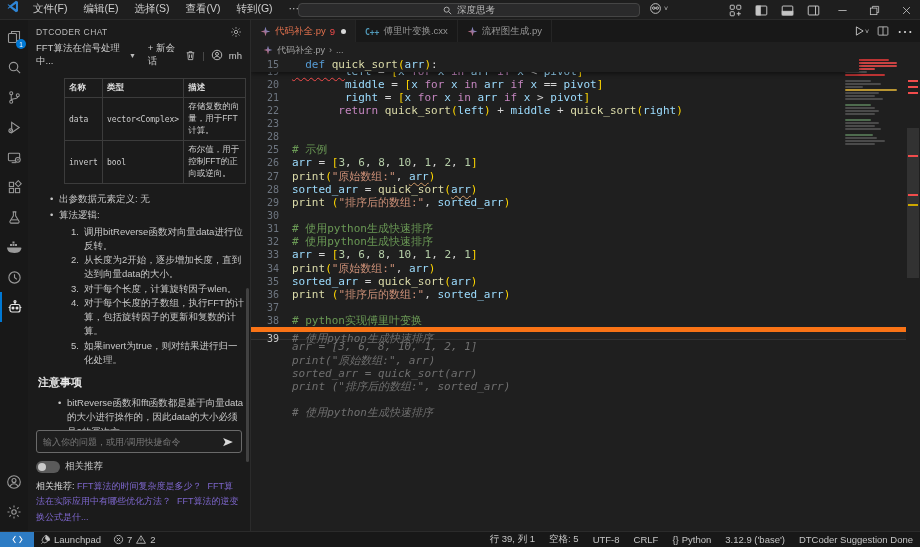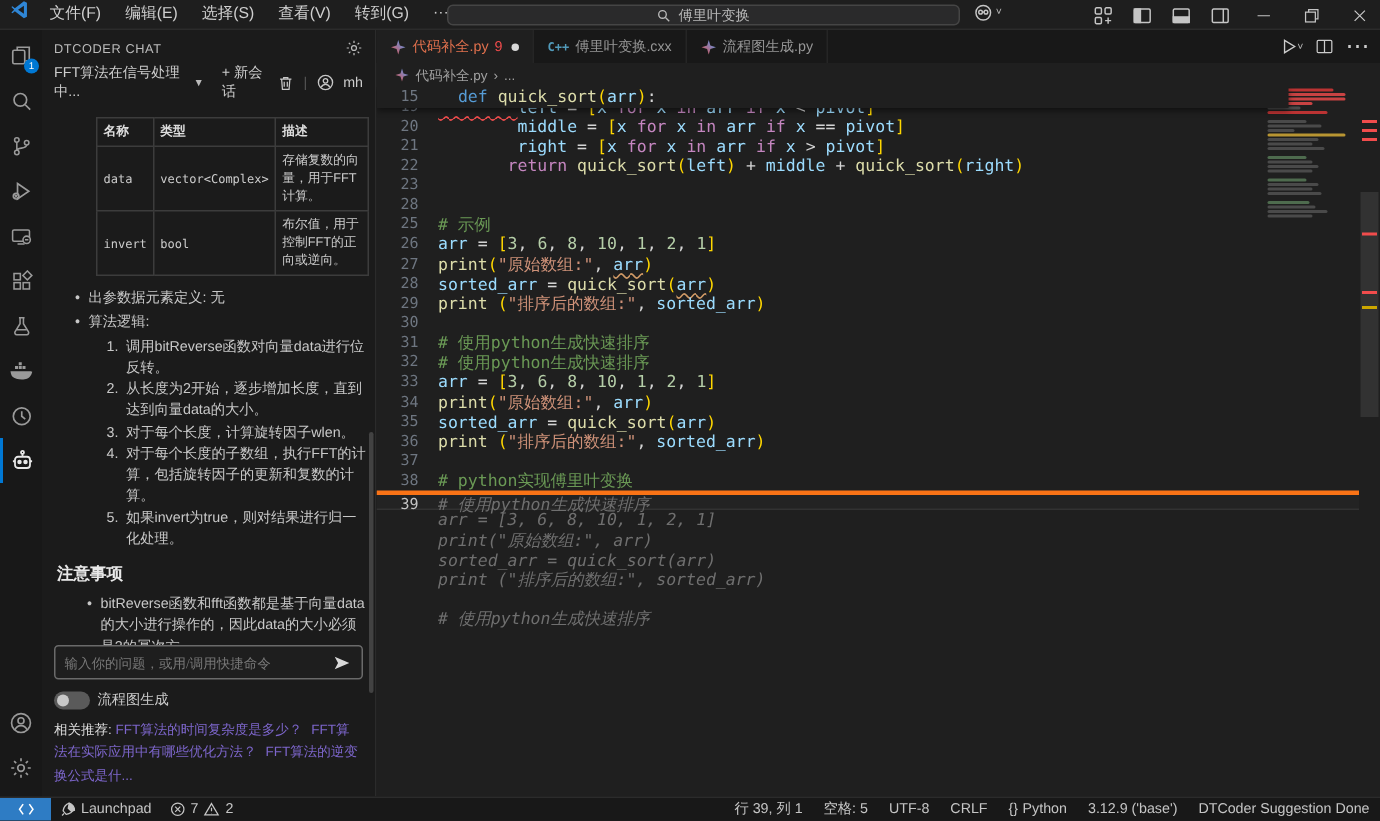--- a/index.html
+++ b/index.html
@@ -76,21 +76,21 @@
   .tab .t-label.err { color:#e0704d; }
   .tab .t-badge { color:#f14c4c; }
   .tab .t-dot { width:5px; height:5px; border-radius:50%; background:#d8d8d8; margin-left:2px; }
   .tab-actions { position:absolute; right:6px; top:0; height:22px; display:flex; align-items:center; gap:8px; color:#ccc; }
   .breadcrumb { height:16px; display:flex; align-items:center; gap:4px; padding-left:12px; font-size:9px; color:#a0a0a0; }
   .code-area { position:absolute; top:38px; left:0; right:0; bottom:0; overflow:hidden; }
   .lines { margin-top:6.5px; }
   .crow { height:13.15px; line-height:13.15px; display:flex; font-family:"DejaVu Sans Mono", monospace; font-size:11px; }
   .gut { width:28px; text-align:right; color:#6e7681; font-size:10px; flex:0 0 28px; }
   .ctext { white-space:pre; padding-left:13px; color:#d4d4d4; }
-  .crow.cur { background:#232323; border-top:3px solid #f97316; border-bottom:1px solid #323232; }
+  .crow.cur { background:#232323; border-top:5px solid #f97316; border-bottom:1px solid #323232; }
   .crow.cur .gut { color:#c6c6c6; }
   .sticky { position:absolute; top:0; left:0; right:61px; height:13.5px; background:#1f1f1f;
     box-shadow:0 2px 4px rgba(0,0,0,.45); z-index:5; }
   .tk-k { color:#c586c0; } .tk-d { color:#569cd6; } .tk-f { color:#dcdcaa; }
   .tk-v { color:#9cdcfe; } .tk-n { color:#b5cea8; } .tk-s { color:#ce9178; }
   .tk-b { color:#ffd700; } .tk-o { color:#d4d4d4; } .tk-c { color:#6a9955; }
   .tk-g { color:#6f6f6f; font-style:italic; }
   .tk-w { text-decoration:underline wavy #d19a66; text-decoration-thickness:1px; text-underline-offset:2px; }
   .tk-e { text-decoration:underline wavy #f14c4c; text-decoration-thickness:1px; text-underline-offset:2px; }
 
@@ -133,21 +133,21 @@
       <span>←</span>
       <span>→</span>
     </div>
     <div class="searchbox">
       <span>
         <svg width="9" height="9" viewBox="0 0 16 16" fill="none" stroke="#b9b9b9" stroke-width="1.6">
             <circle cx="6.5" cy="6.5" r="4.5"></circle>
             <path d="M10 10 L14.5 14.5"></path>
           </svg>
       </span>
-      <span>傅里叶变换</span>
+      <span>深度思考</span>
     </div>
     <div class="ai-face">
       <svg width="13" height="13" viewBox="0 0 16 16" fill="none" stroke="#c5c5c5" stroke-width="1.2">
           <circle cx="8" cy="8" r="6"></circle>
           <circle cx="5.8" cy="7.5" r="1.5"></circle>
           <circle cx="10.2" cy="7.5" r="1.5"></circle>
           <path d="M7.3 7.5h1.4"></path>
         </svg>
       <span class="caret">˅</span>
     </div>
@@ -369,21 +369,21 @@
         <span>
           <svg width="14" height="12" viewBox="0 0 16 16">
               <path d="M1.5 2.5 L14.5 8 L1.5 13.5 L4.5 8 Z" fill="#d9d9d9"></path>
             </svg>
         </span>
       </div>
       <div class="think-row">
         <div class="toggle">
             <div class="knob"></div>
           </div>
-        <span>流程图生成</span>
+        <span>相关推荐</span>
       </div>
       <div class="related">
         <span class="lbl">相关推荐:</span>
         <span><a>FFT算法的时间复杂度是多少？</a><a>FFT算法在实际应用中有哪些优化方法？</a><a>FFT算法的逆变换公式是什...</a></span>
       </div>
     </div>
     <div class="sb-scroll"></div>
   </div>
 
   <div class="editor-col">

